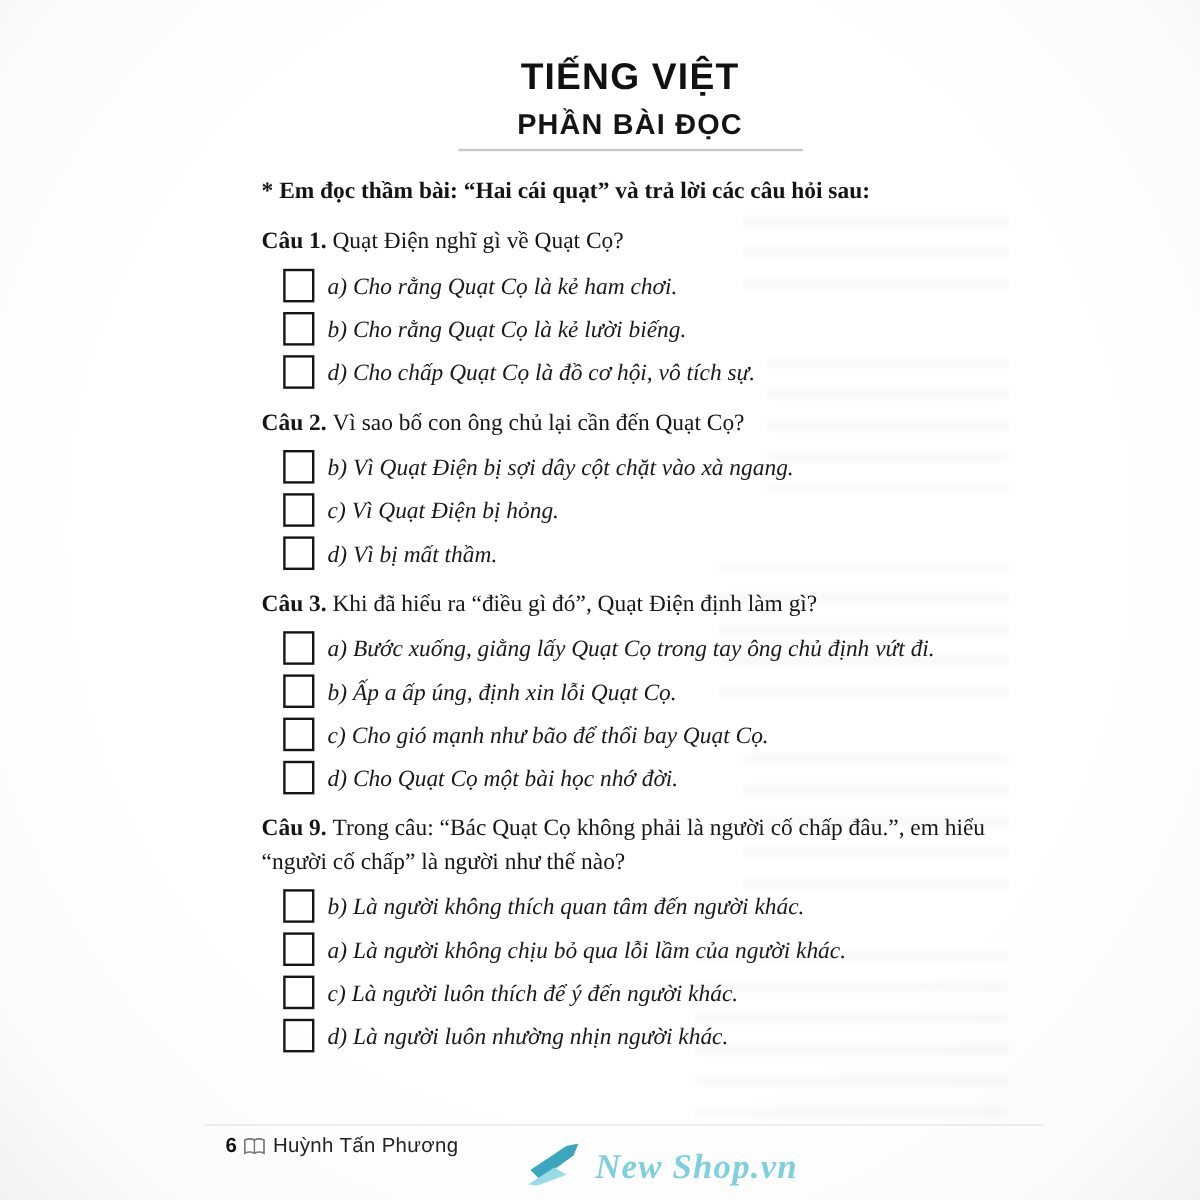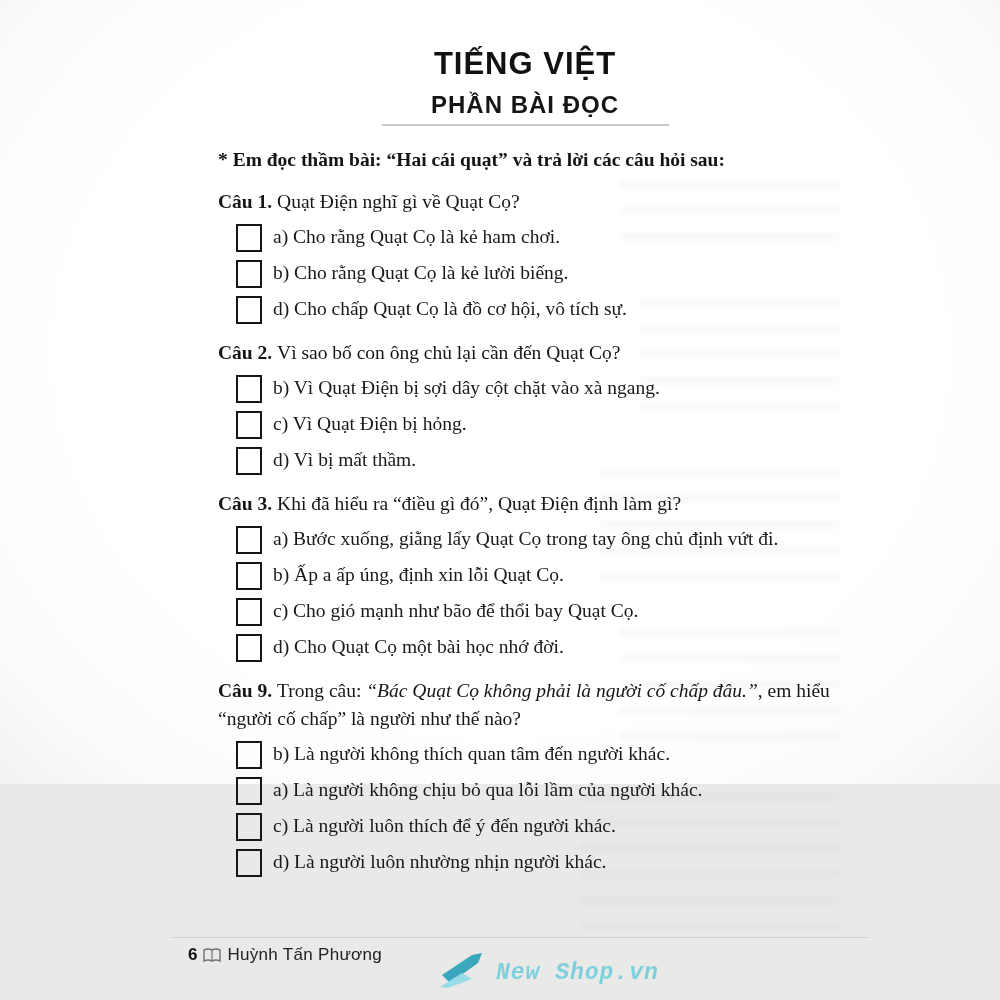--- a/index.html
+++ b/index.html
@@ -2,21 +2,21 @@
 <html lang="vi"><head>
 <meta charset="utf-8">
 <style>
   html,body{margin:0;padding:0;}
   body{
     width:1000px;height:1000px;overflow:hidden;
     background:#e9e9e7;
     font-family:"Liberation Serif", serif;
   }
   .page{
-    position:relative;width:1000px;height:784px;
+    position:relative;width:1000px;height:1000px;
     background:
       radial-gradient(ellipse at 50% 45%, #ffffff 60%, #fbfbfa 85%, #f3f2f0 100%);
     color:#1b1b1b;
   }
   
   .hdr{position:absolute;left:50px;right:0;top:46px;text-align:center;}
   .title{
     font-family:"Liberation Sans", sans-serif;
     font-weight:800;font-size:31px;letter-spacing:1px;
     color:#111;margin:0;
@@ -40,24 +40,25 @@
     margin:8px 0 0 0;text-indent:24px;color:#1c1c1c;
   }
   .inline-checkbox{
     display:inline-block;width:26px;height:27px;
     border:2px solid #1a1a1a;background:transparent;
     vertical-align:-9px;margin:0 9px;
   }
   .question{margin-top:15px;}
   .q-head{font-size:19.5px;line-height:28px;margin:0;color:#161616;}
   .q-label{font-weight:bold;}
-  .italic{font-style:italic;}
+  .italic{}
   .option{
-    display:flex;align-items:flex-start;gap:11px;
+    display:flex;align-items:flex-end;gap:11px;
     margin:8px 0 0 18px;
+    font-style:italic;
   }
   .checkbox{
     flex:0 0 auto;width:22px;height:24px;
     border:2px solid #161616;background:transparent;
     cursor:pointer;
   }
   .option-text{font-size:19.5px;line-height:25px;color:#191919;}
   
   .footer-rule{
     position:absolute;left:170px;right:130px;top:937px;height:1px;
@@ -70,22 +71,22 @@
   }
   .page-num{font-weight:bold;color:#111;}
   .book-icon{display:inline-block;width:18px;height:15px;opacity:.8;}
   .author{letter-spacing:.3px;}
   
   .watermark{
     position:absolute;left:438px;top:953px;
     display:flex;align-items:center;gap:6px;
   }
   .wm-text{
-    font-family:Liberation Mono, monospace;
-    font-weight:bold;font-style:italic;font-size:23px;
+    font-family:Liberation Serif, serif;
+    font-weight:bold;font-style:italic;font-size:29px;
     color:#7fd0dd;letter-spacing:1px;
   }
   
   .bleed{
     position:absolute;pointer-events:none;
     background:repeating-linear-gradient(
       0deg, rgba(120,120,120,.16) 0 7px, transparent 7px 26px);
     filter:blur(2px);opacity:.30;
   }
 </style>

